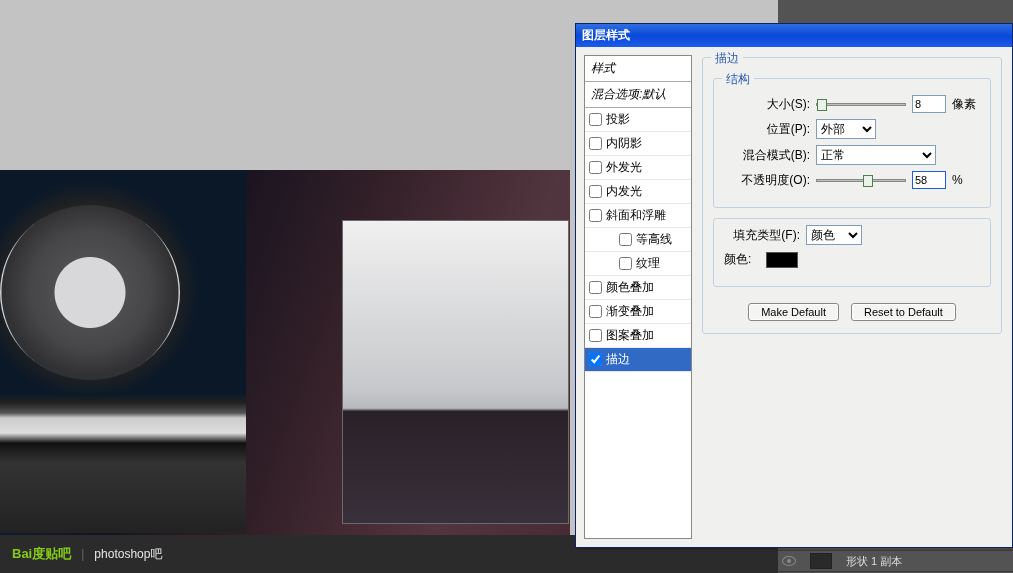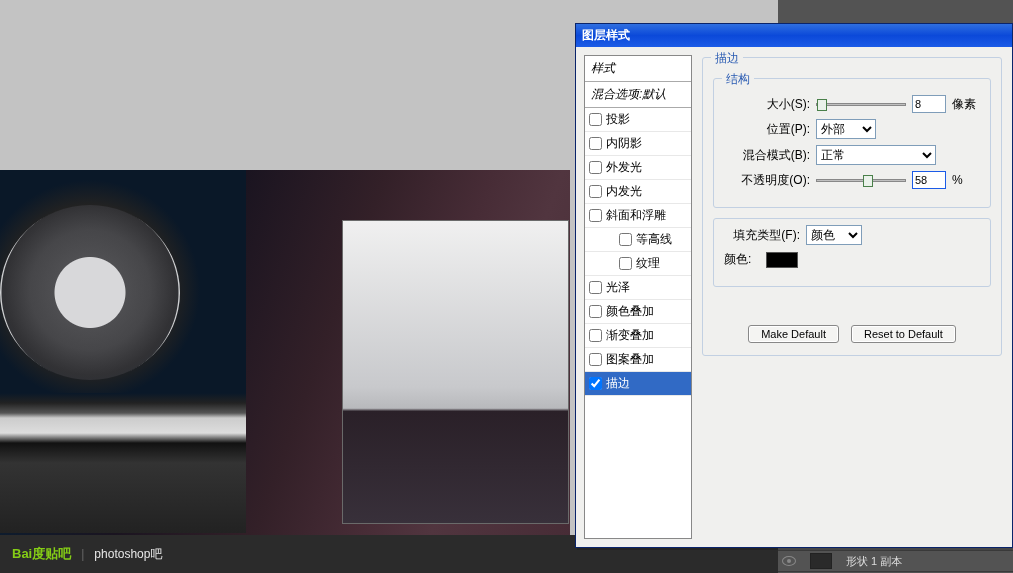--- a/index.html
+++ b/index.html
@@ -235,21 +235,20 @@
   .btns {
     display:flex; justify-content:center; gap:12px;
     margin-top: 16px;
   }
   .btn {
     padding: 2px 12px;
     background: #f4f4f2; border:1px solid #888; border-radius:3px;
     font-size:11px;
     cursor: default;
     box-shadow: inset 0 0 0 1px #fff;
-    margin-top: 22px;
   }
 </style>
 </head>
 <body>
 
 <div class="canvas-area">
   <div class="canvas-top"></div>
   <div class="canvas-img"></div>
   <div class="reel-img"></div>
   <div class="canvas-rect"></div>
@@ -315,24 +314,20 @@
           <div class="item indent">
             <input type="checkbox" style="">
             <span>等高线</span>
           </div>
           <div class="item indent">
             <input type="checkbox" style="">
             <span>纹理</span>
           </div>
           <div class="item">
             <input type="checkbox" style="">
-            <span>光泽</span>
-          </div>
-          <div class="item">
-            <input type="checkbox" style="">
             <span>颜色叠加</span>
           </div>
           <div class="item">
             <input type="checkbox" style="">
             <span>渐变叠加</span>
           </div>
           <div class="item">
             <input type="checkbox" style="">
             <span>图案叠加</span>
           </div>

